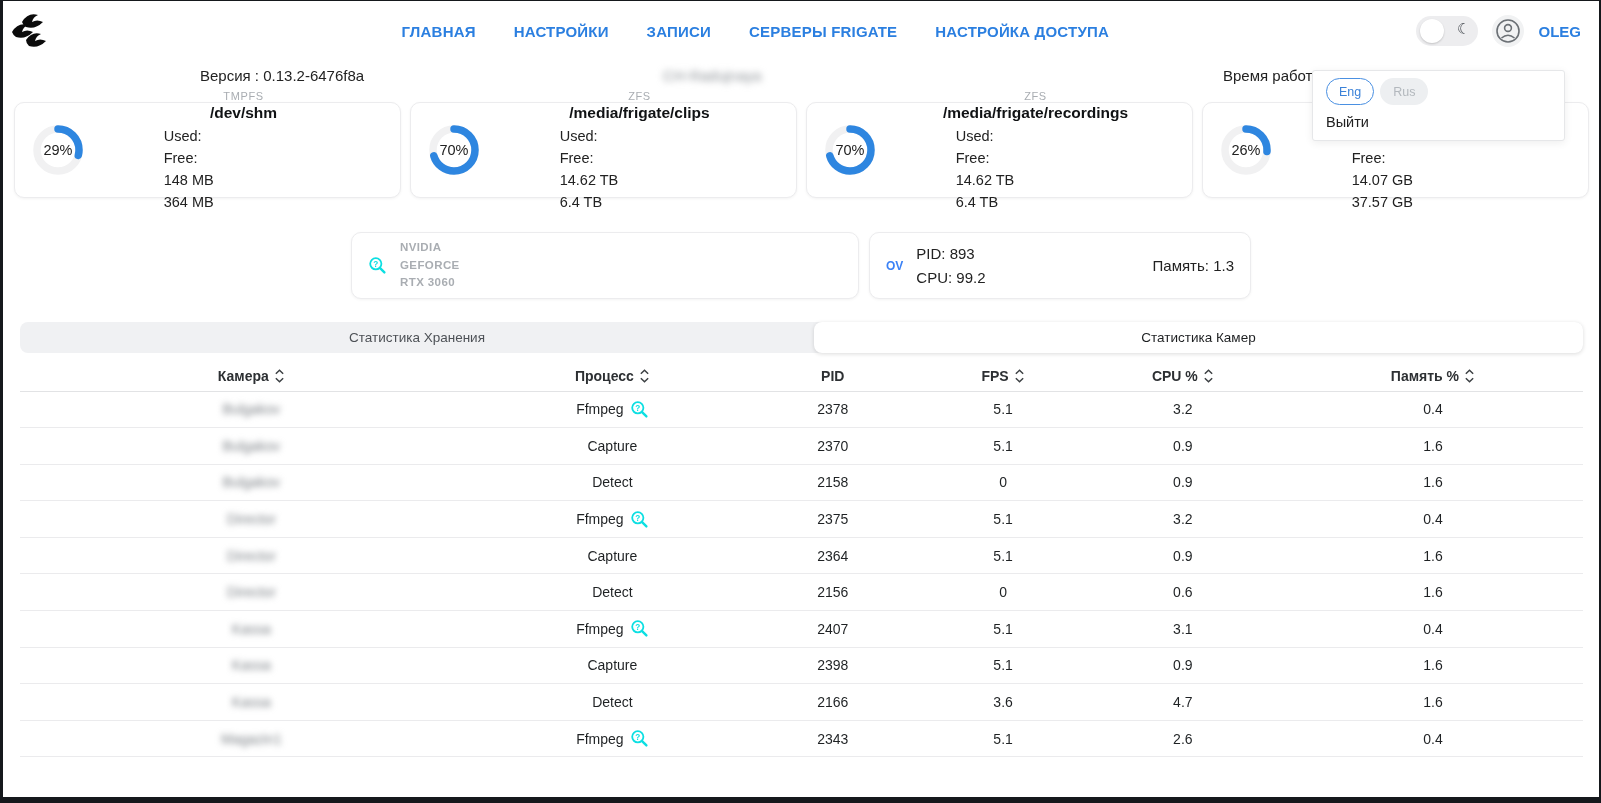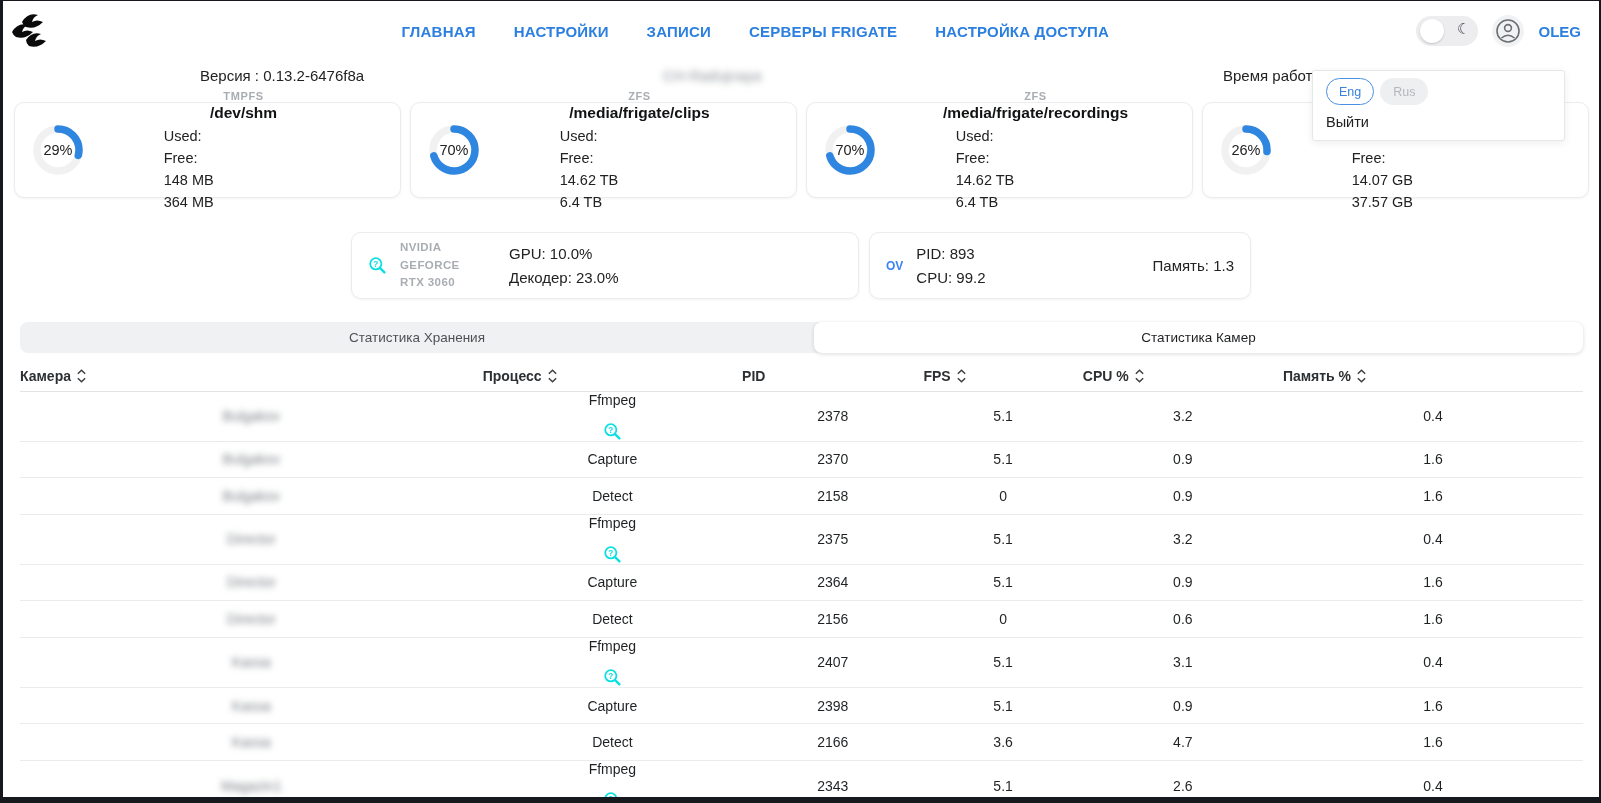--- a/index.html
+++ b/index.html
@@ -34,21 +34,21 @@
   .version { position:absolute; left:197px; }
   .server-name { position:absolute; left:660px; color:#8d9297; filter:blur(3.5px); }
   .uptime { position:absolute; left:1220px; }
   
   .cards { display:flex; gap:9px; margin:13px 10px 0 11px; }
   .card { flex:1; border:1px solid #ececee; border-radius:10px; box-shadow:0 1px 3px rgba(0,0,0,.05);
     padding:11px 14px; display:flex; align-items:center; gap:14px; height:96px; background:#fff; }
   .donut-wrap { position:relative; width:58px; height:58px; flex:0 0 auto; }
   .donut-wrap .pct { position:absolute; inset:0; display:flex; align-items:center; justify-content:center; font-size:14.5px; color:#222; }
   .card-body { flex:1; }
-  .fs-type { text-align:center; font-size:11px; font-weight:700; color:#a9adb2; letter-spacing:.6px; }
+  .fs-type { text-align:center; font-size:11px; font-weight:400; color:#a9adb2; letter-spacing:.6px; }
   .fs-path { text-align:center; font-size:15.5px; font-weight:700; color:#101214; margin-top:2px; }
   .fs-grid { display:grid; grid-template-columns:1fr; margin-top:6px; row-gap:6px; font-size:14.5px; }
   .fs-grid span { padding-left:22%; }
   
   .gpu-row { display:flex; justify-content:center; gap:10px; margin-top:34px; }
   .gcard { border:1px solid #ececee; border-radius:10px; box-shadow:0 1px 3px rgba(0,0,0,.05);
     height:67px; display:flex; align-items:center; padding:8px 16px; gap:13px; background:#fff; }
   .gcard.gpu { width:508px; }
   .gcard.ov  { width:382px; }
   .gname { font-size:11.5px; font-weight:700; color:#a9adb2; letter-spacing:.4px; line-height:1.55; width:96px; }
@@ -56,26 +56,26 @@
   .gstats.right { text-align:right; flex:1; }
   .ov-label { font-size:12px; font-weight:700; color:#3b82f6; }
   
   .tabs { margin:23px 16px 0 17px; height:31px; background:#f0f1f3; border-radius:8px; display:flex; }
   .tab { display:flex; align-items:center; justify-content:center; font-size:13.5px; cursor:pointer; }
   .tab.active { width:49.2%; background:#fff; border-radius:8px; box-shadow:0 1px 4px rgba(0,0,0,.14); color:#1d1f21; }
   .tab.inactive { flex:1; color:#4d5156; }
   
   table { border-collapse:collapse; width:1563px; margin:8px 16px 0 17px; table-layout:fixed; }
   col.c-cam{width:29.6%} col.c-proc{width:16.6%} col.c-pid{width:11.6%} col.c-fps{width:10.2%} col.c-cpu{width:12.8%} col.c-mem{width:19.2%}
-  thead th { font-size:14px; font-weight:700; color:#2d3033; height:30px; border-bottom:1px solid #e2e3e5; text-align:left; }
+  thead th { font-size:14px; font-weight:700; color:#2d3033; height:30px; border-bottom:1px solid #e2e3e5; text-align:center; }
   tbody td { font-size:14px; color:#1f2224; height:36.6px; border-bottom:1px solid #ebebed; text-align:center; }
   .th-inner { display:inline-flex; align-items:center; gap:5px; }
   .sort-ic { display:inline-flex; flex-direction:column; line-height:0; }
   td.cam span { filter:blur(3px); color:#7e8388; }
-  .proc-inner { display:inline-flex; align-items:center; gap:14px;flex-direction:column; }
+  .proc-inner { display:inline-flex; align-items:center; gap:6px; }
   .zoomq { width:19px; height:19px; }
 </style>
 </head>
 <body>
 
 <div class="topbar">
   <svg class="logo" viewBox="0 0 46 42" aria-hidden="true">
     <g fill="#0b0b0b">
       <path d="M14 12 Q20 2 30 5 Q25 7 24 12 Q29 9 35 12 Q27 20 18 17 Q15 15 14 12 Z"></path>
       <path d="M4 22 Q10 12 20 15 Q15 17 14 22 Q19 19 25 22 Q17 30 8 27 Q5 25 4 22 Z"></path>
@@ -206,24 +206,20 @@
   <div class="gcard gpu">
     <svg class="zoomq" viewBox="0 0 19 19">
       <circle cx="7.8" cy="7.8" r="5.6" fill="none" stroke="#0cdfe2" stroke-width="1.8"></circle>
       <line x1="12.1" y1="12.1" x2="16.4" y2="16.4" stroke="#0cdfe2" stroke-width="2.4" stroke-linecap="round"></line>
       <text x="7.8" y="10.6" font-size="8.2" font-weight="bold" fill="#0cdfe2" text-anchor="middle">?</text>
     </svg>
     <div class="gname">
       <div>NVIDIA GEFORCE</div>
       <div>RTX 3060</div>
     </div>
-    <div class="gstats">
-      <div>GPU: 10.0%</div>
-      <div>Декодер: 23.0%</div>
-    </div>
   </div>
   <div class="gcard ov">
     <span class="ov-label">OV</span>
     <div class="gstats">
       <div>PID: 893</div>
       <div>CPU: 99.2</div>
     </div>
     <div class="gstats right">
       <div>Память: 1.3</div>
     </div>

